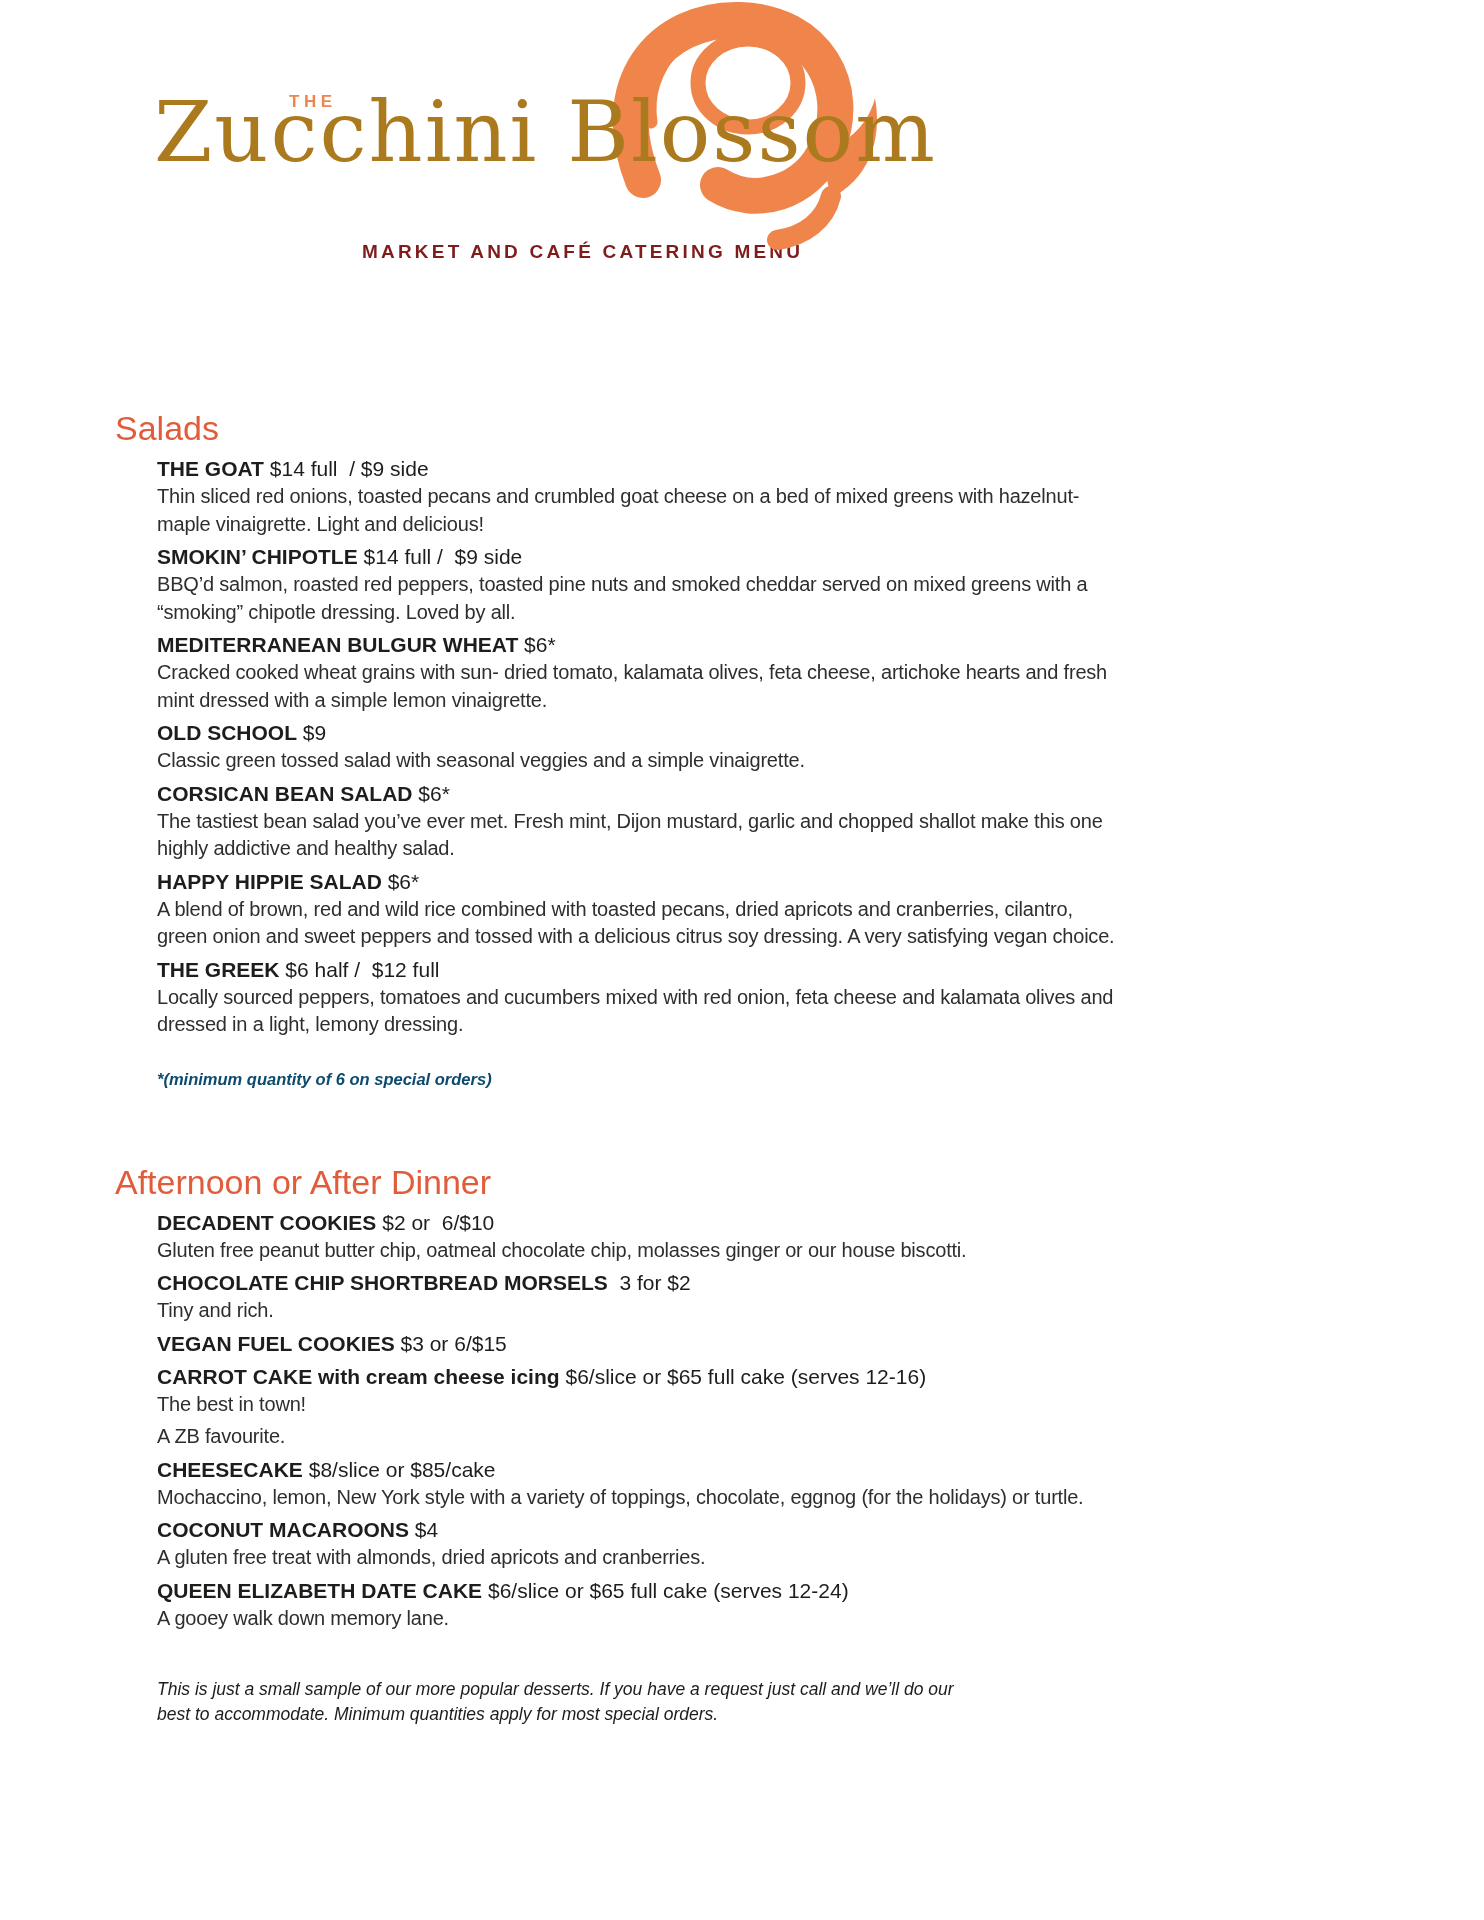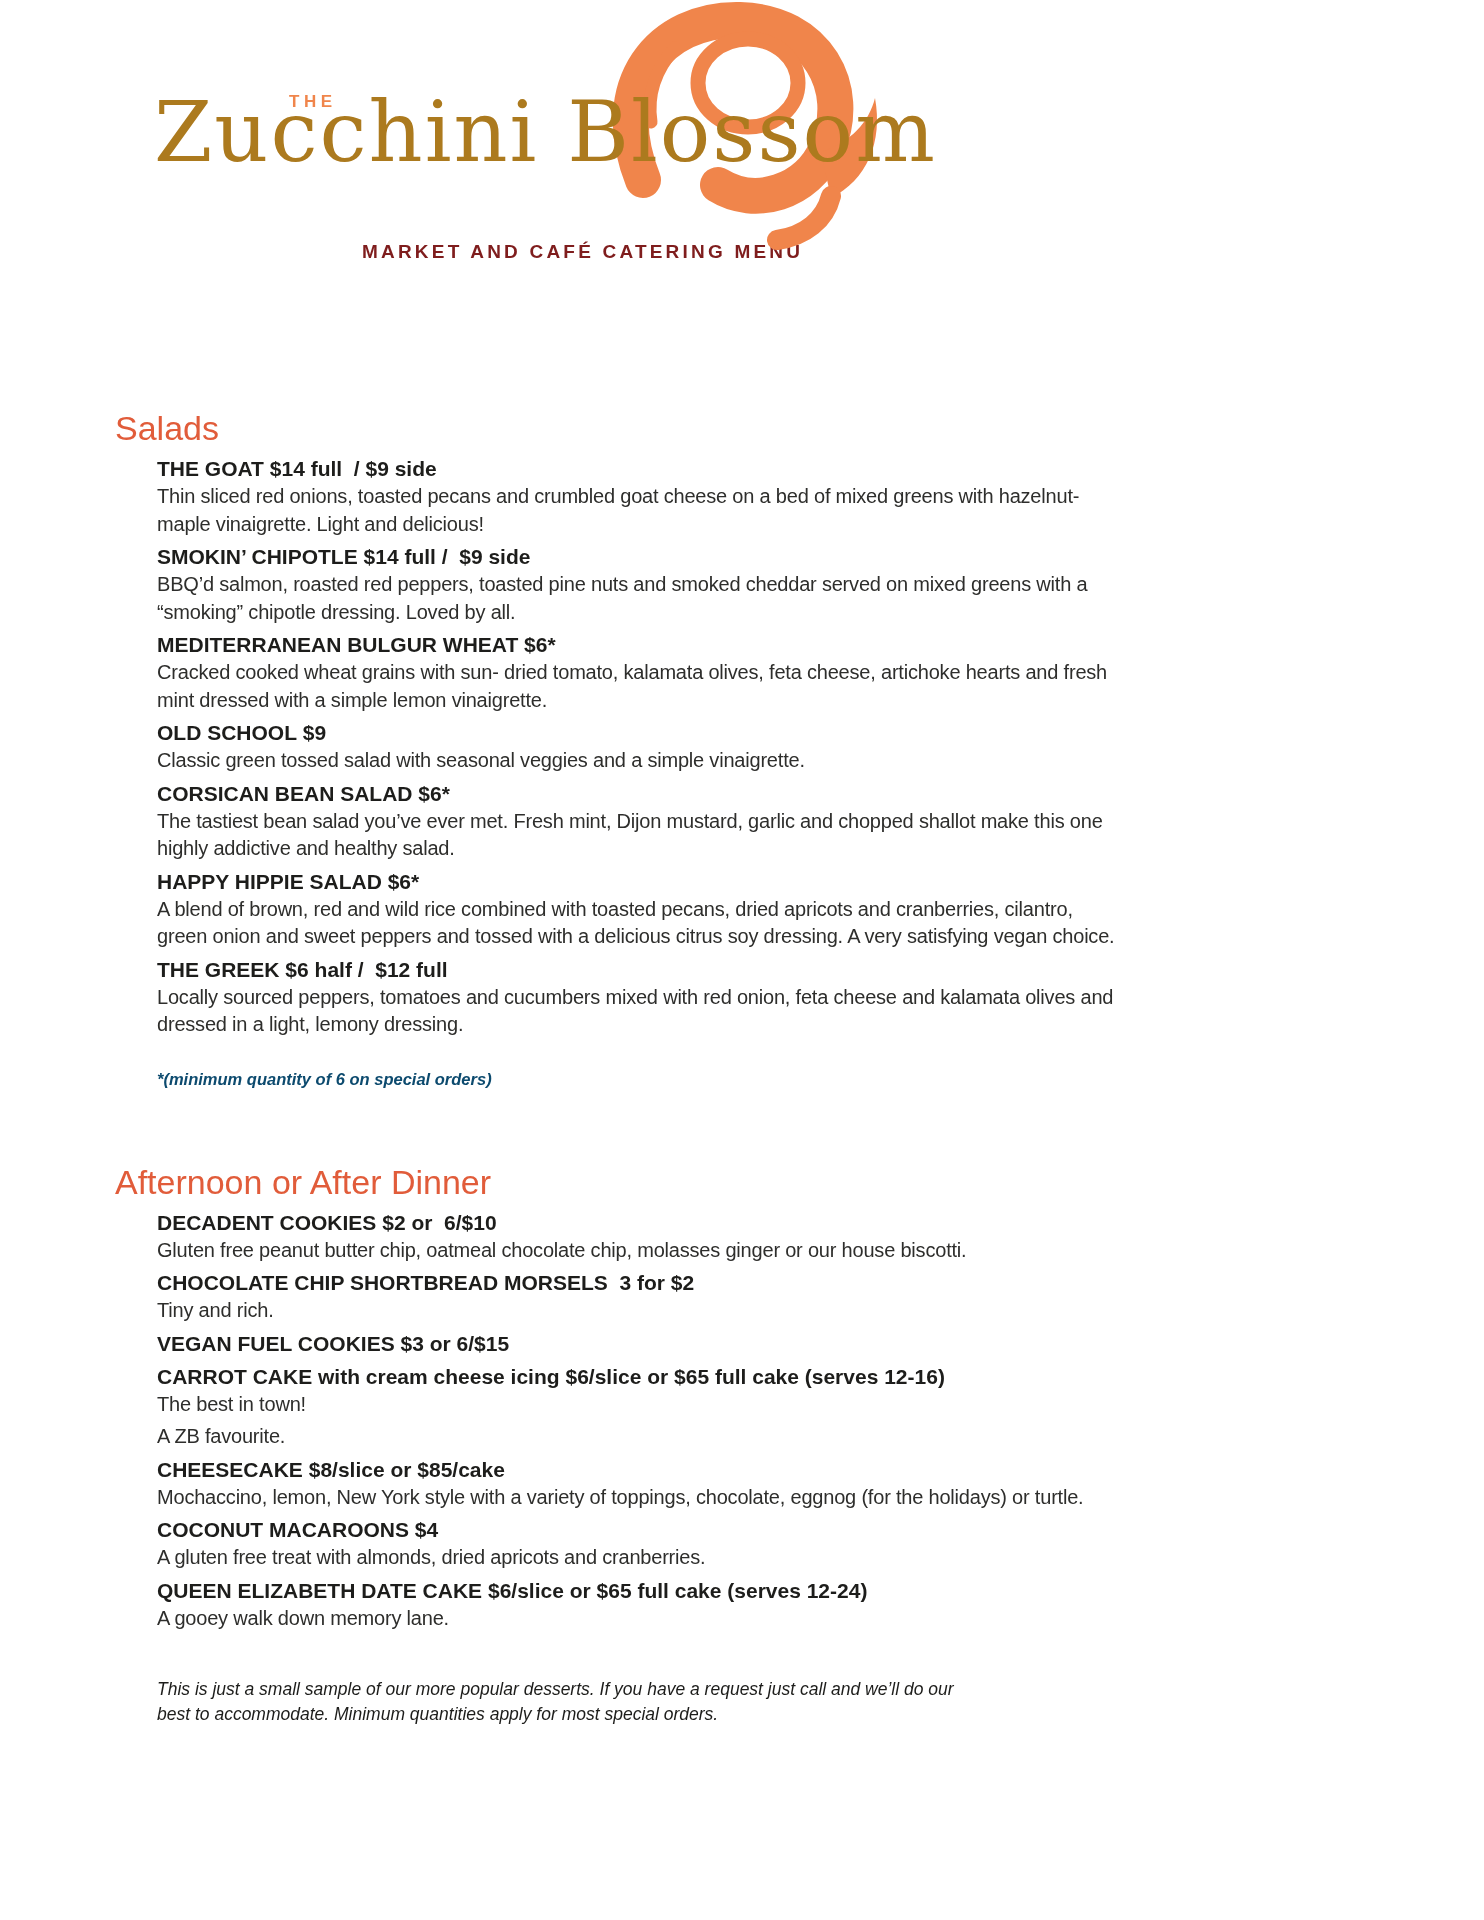--- a/index.html
+++ b/index.html
@@ -33,21 +33,21 @@
   
   .menu-main{padding:130px 40px 0 115px;}
   .section-title{
     font-size:34px;line-height:36px;font-weight:normal;
     color:#E15C3A;margin:0 0 9px 0;
   }
   .items{margin-left:42px;}
   .menu-item{margin-bottom:5px;}
   .item-head{font-size:21px;line-height:28px;color:#1d1d1b;}
   .item-name{font-weight:bold;}
-  .item-price{font-weight:bold;white-space:pre-wrap;}
+  .item-price{font-weight:normal;white-space:pre-wrap;}
   .item-desc{
     font-size:20px;line-height:27.5px;color:#2e2e2c;
     white-space:pre-line;letter-spacing:-0.2px;
   }
   .footnote{margin:31px 0 0 42px;}
   .section-0 .footnote{
     font-size:16.5px;font-weight:bold;font-style:italic;color:#0c4a6e;
   }
   .section-1{margin-top:75px;}
   .section-1 .footnote{

